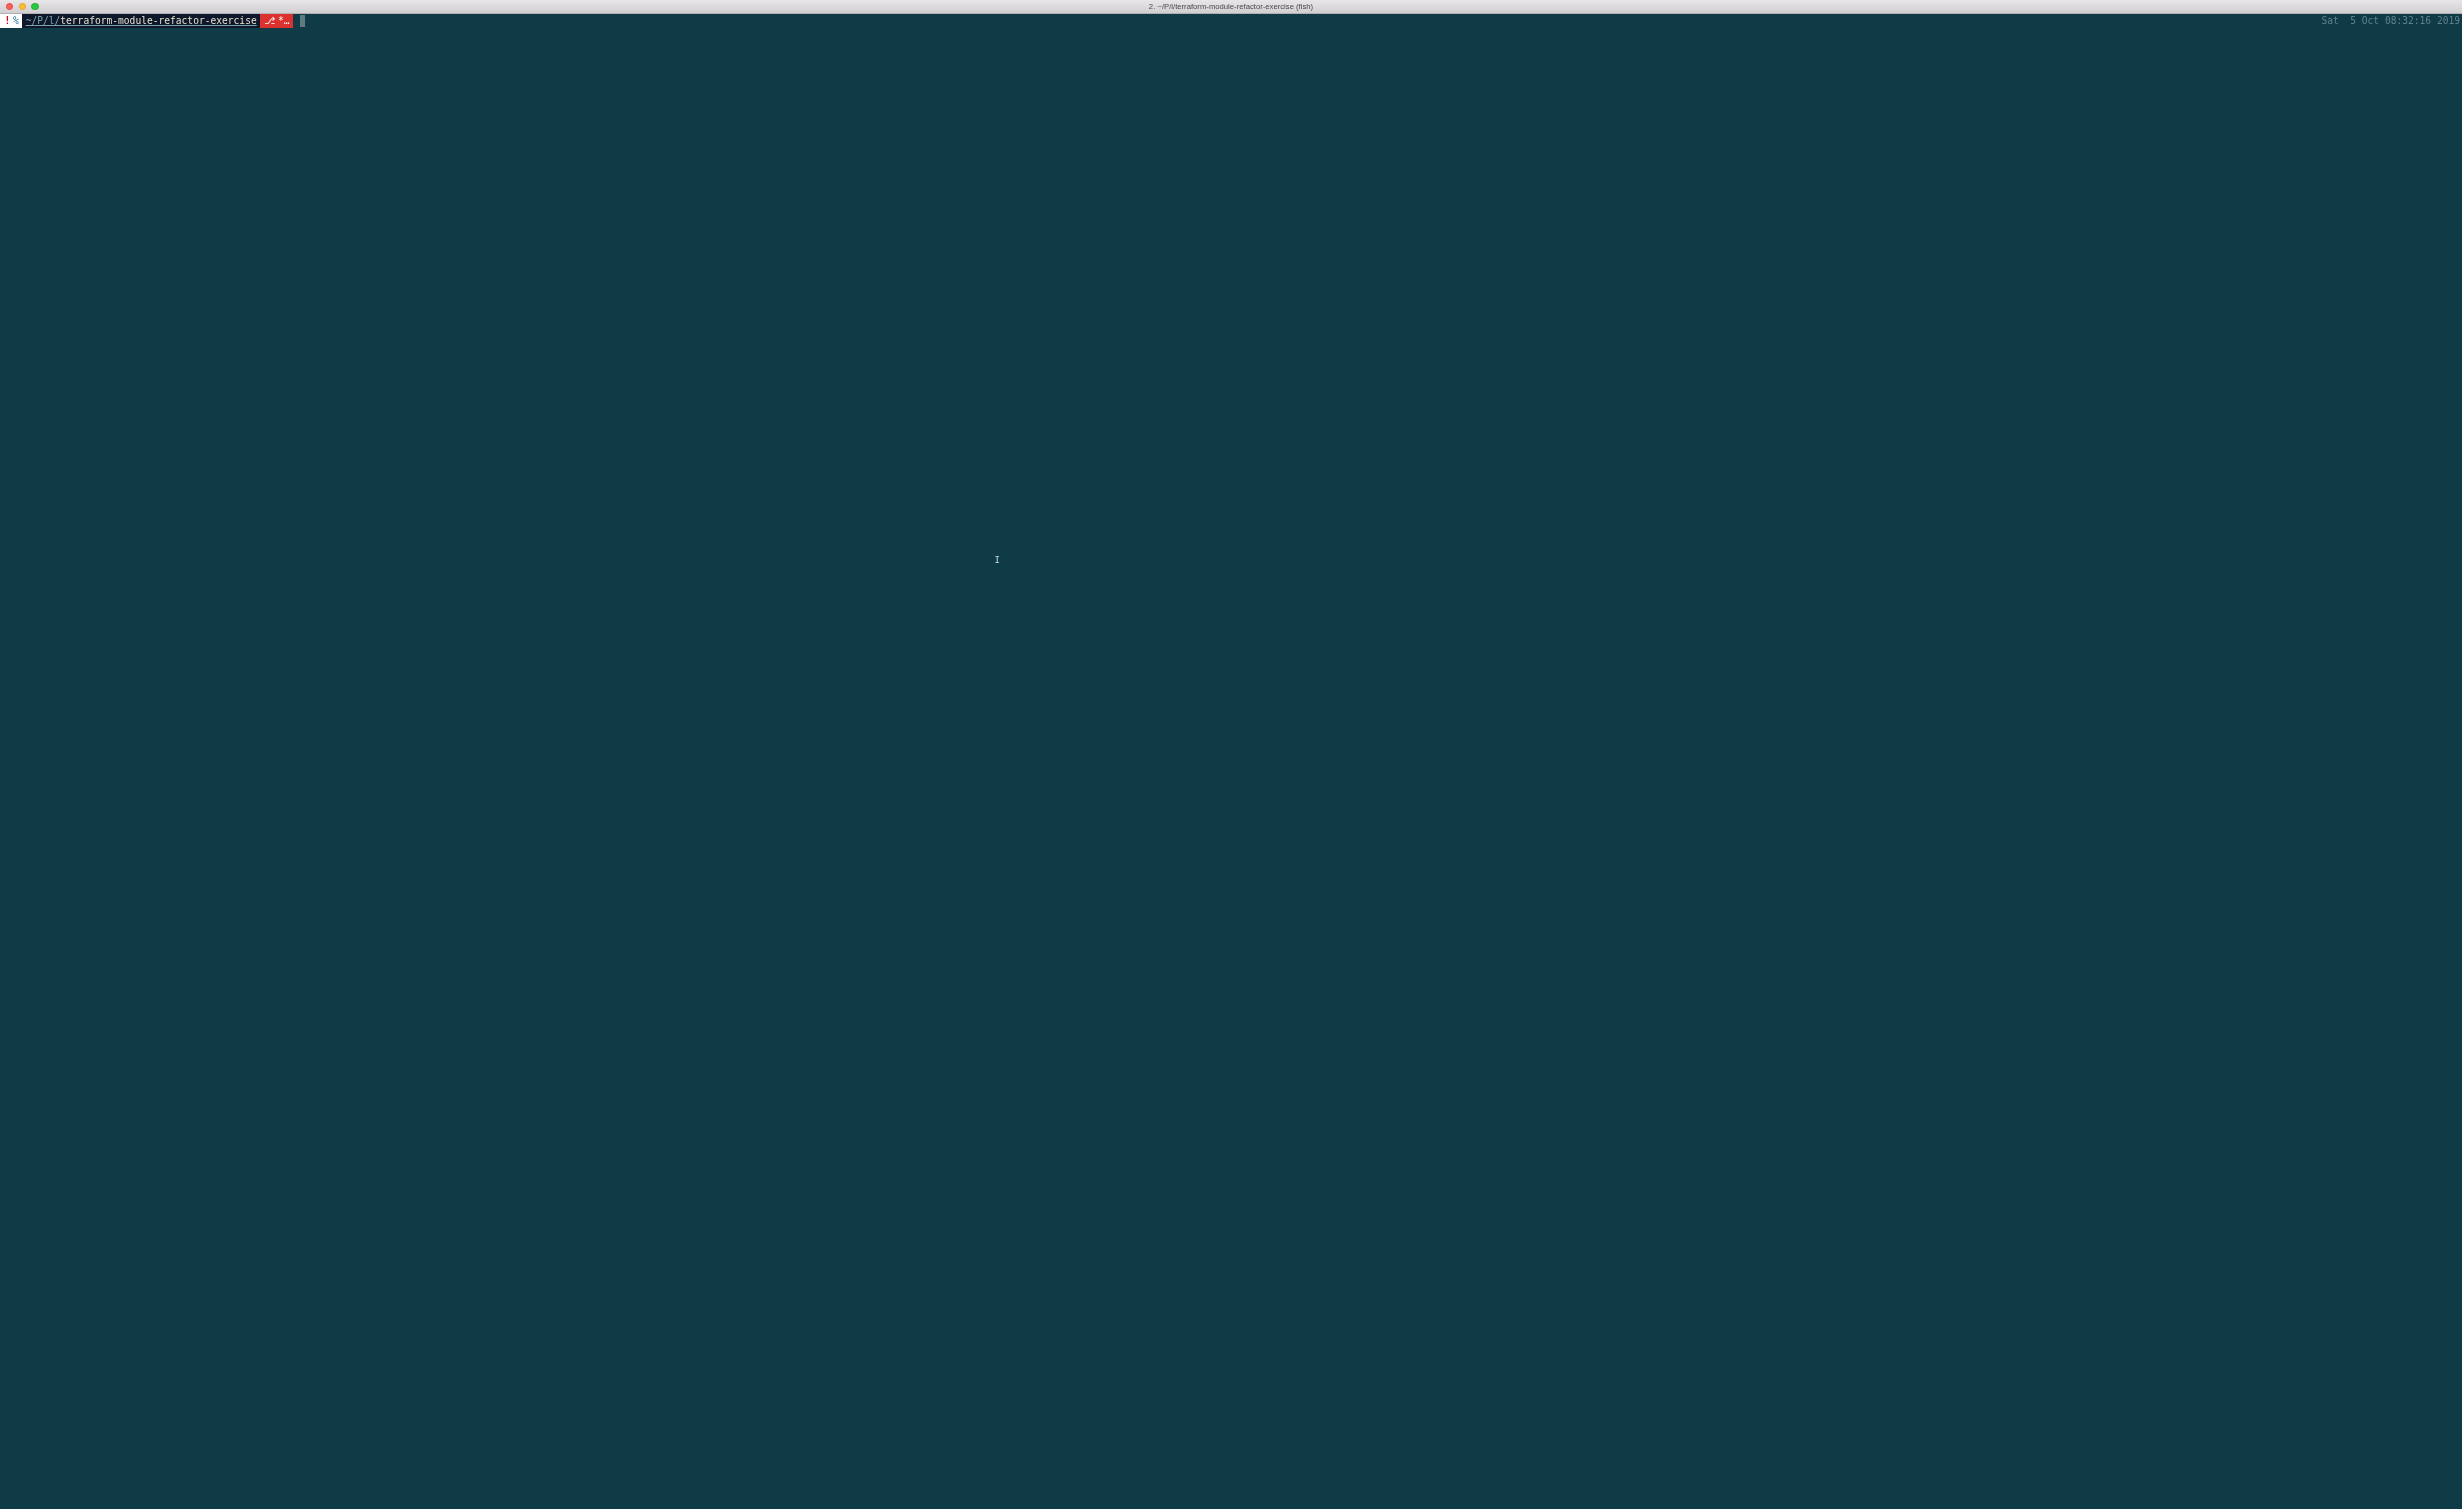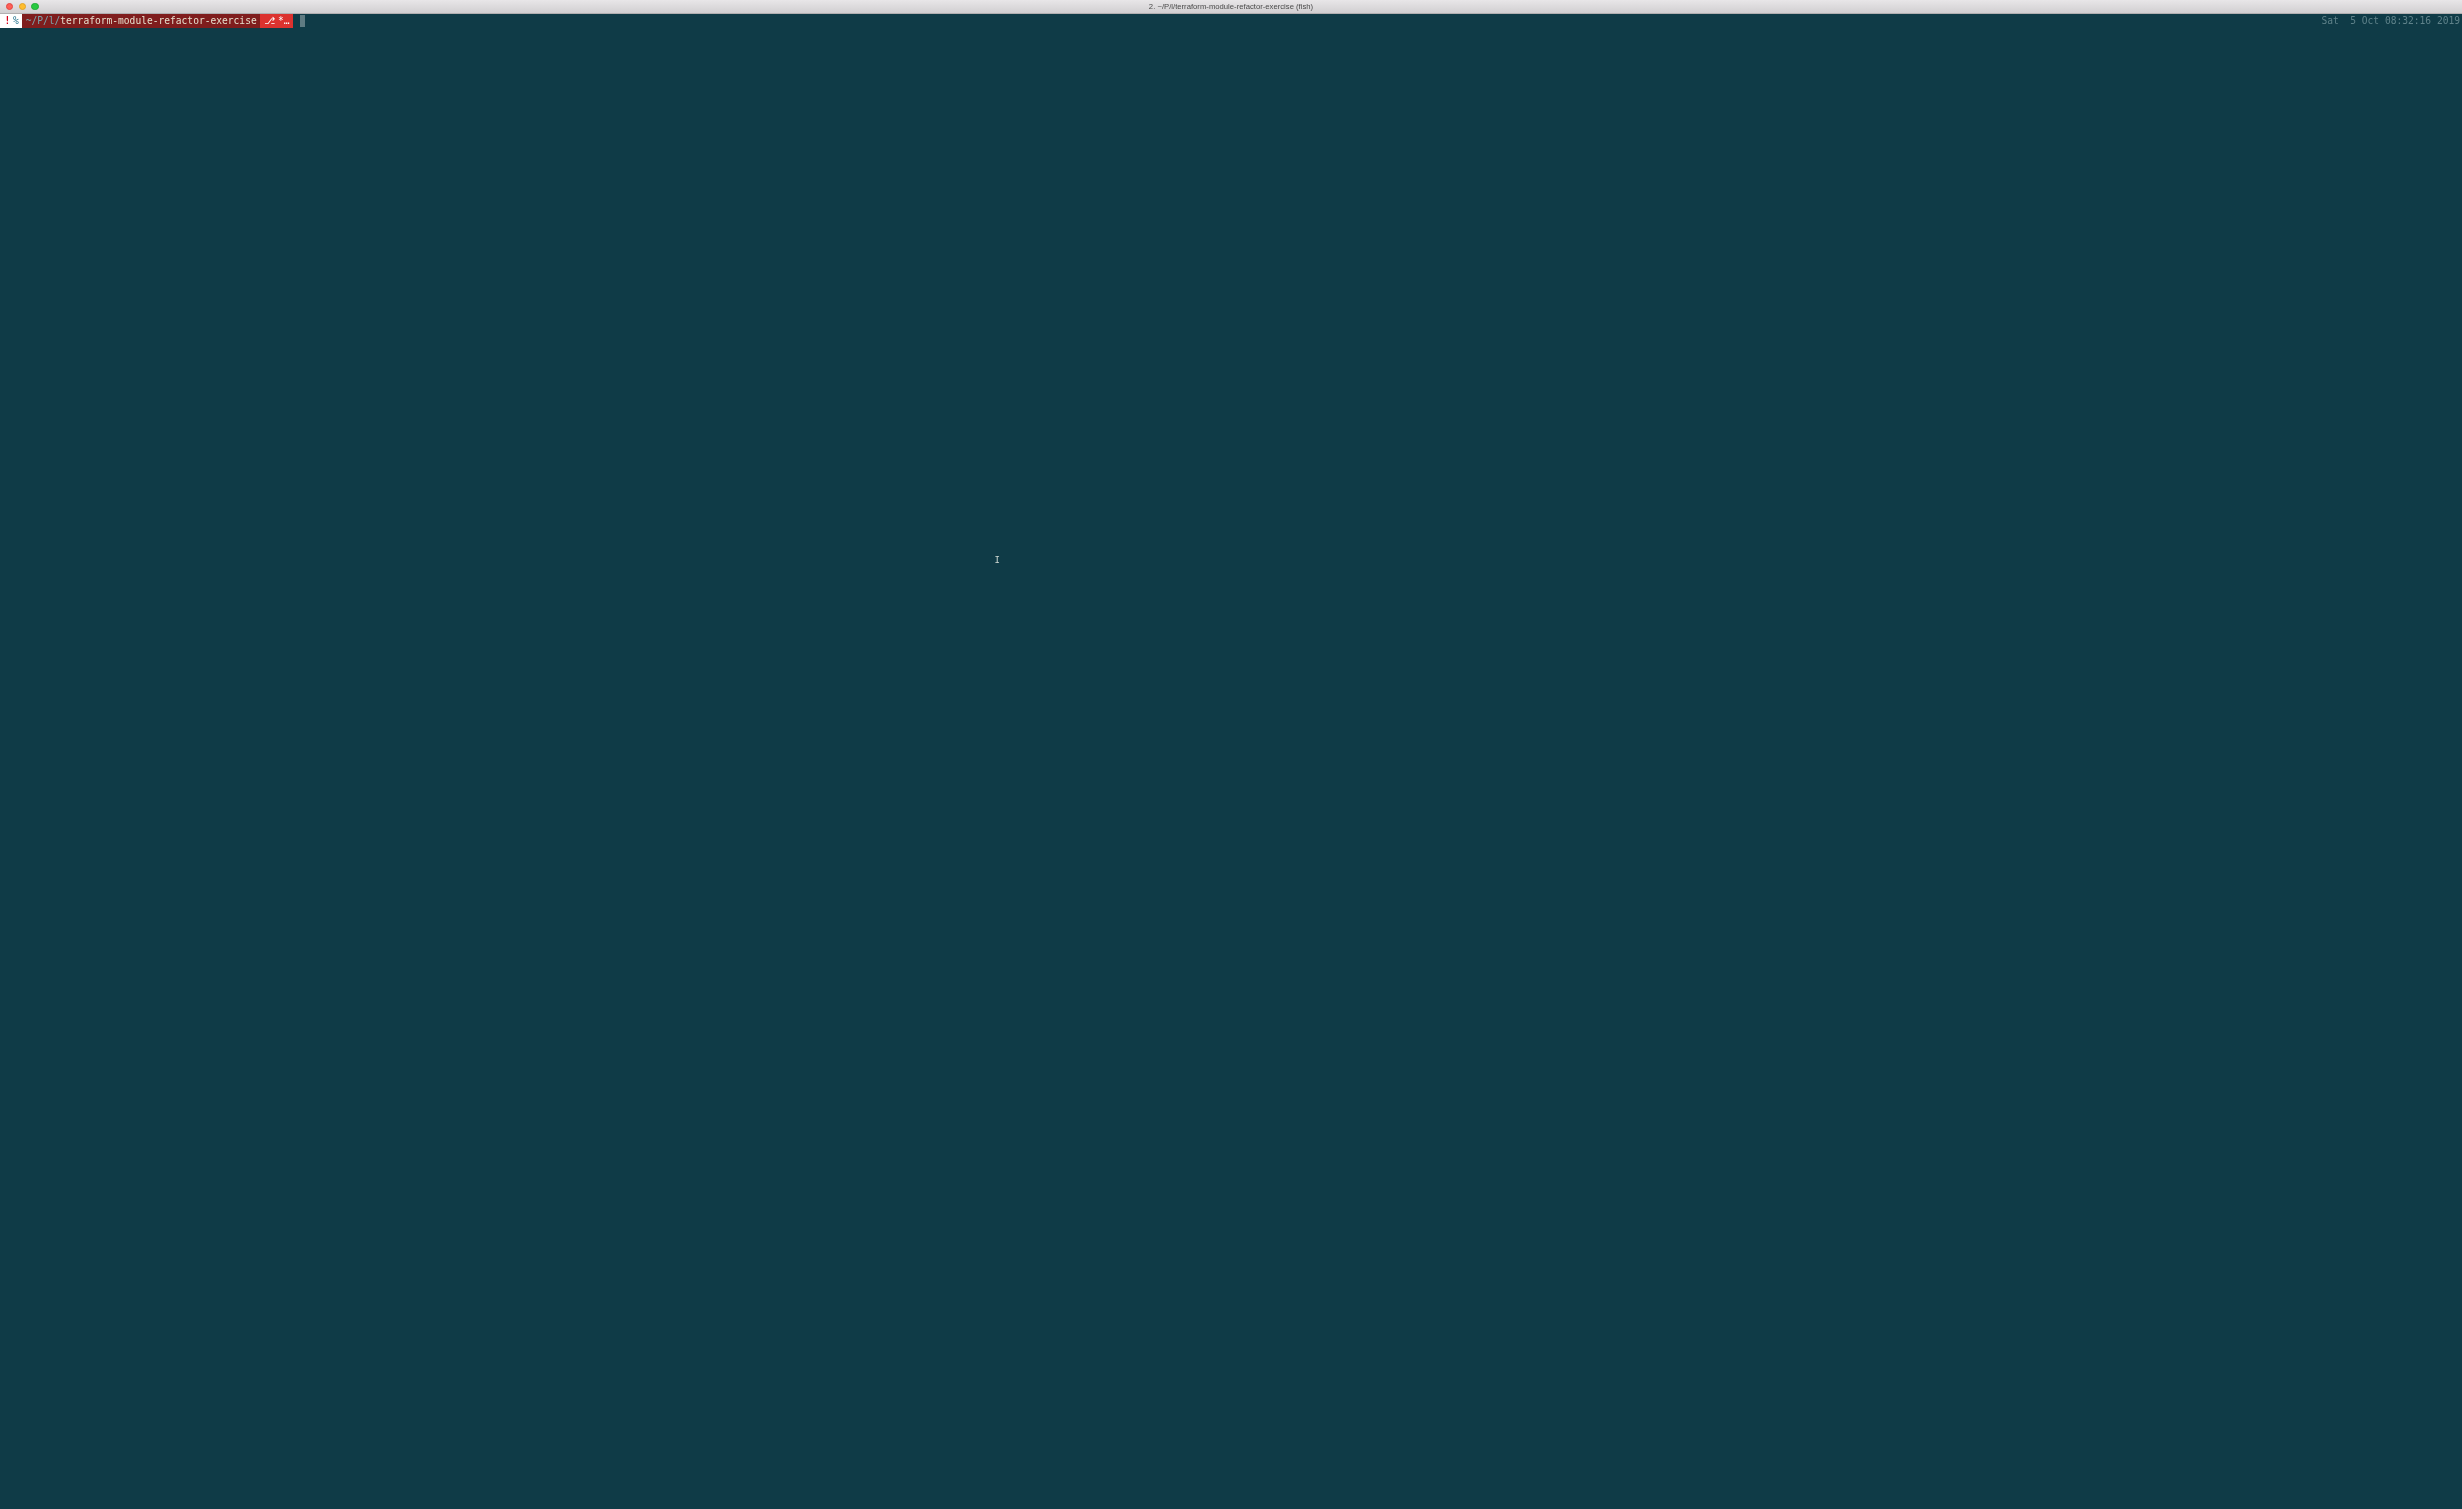--- a/index.html
+++ b/index.html
@@ -67,22 +67,23 @@
     white-space: pre;
   }
   .seg-status {
     background: #ffffff;
     color: #d9001b;
     font-weight: bold;
     padding: 0 3.2px 0 4.5px;
   }
   .seg-status .pct { color: #1f6f8b; font-weight: normal; margin-left: 2.6px;}
   .seg-path {
-    background: #7f1d1d;
+    background: #0f172a;
     color: #7ba5ad;
+    text-decoration: underline;
   }
   .seg-path .leaf { color: #e6e1cf; }
   .seg-git {
     background: #dc322f;
     color: #ffffff;
   }
   .seg-git .branch-glyph { margin-right: 2.6px; }
   .cursor-gap { width: 6.4px; background: transparent; }
   .block-cursor {
     width: 5.8px;

